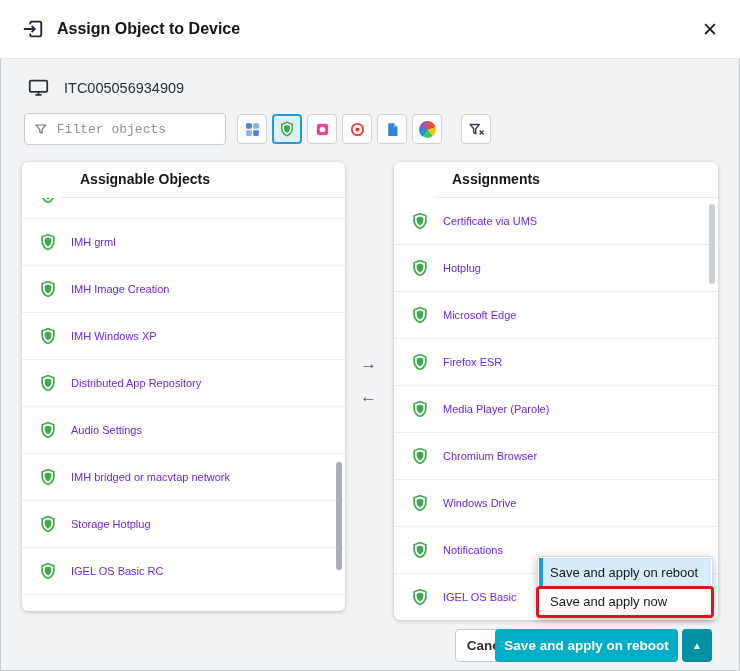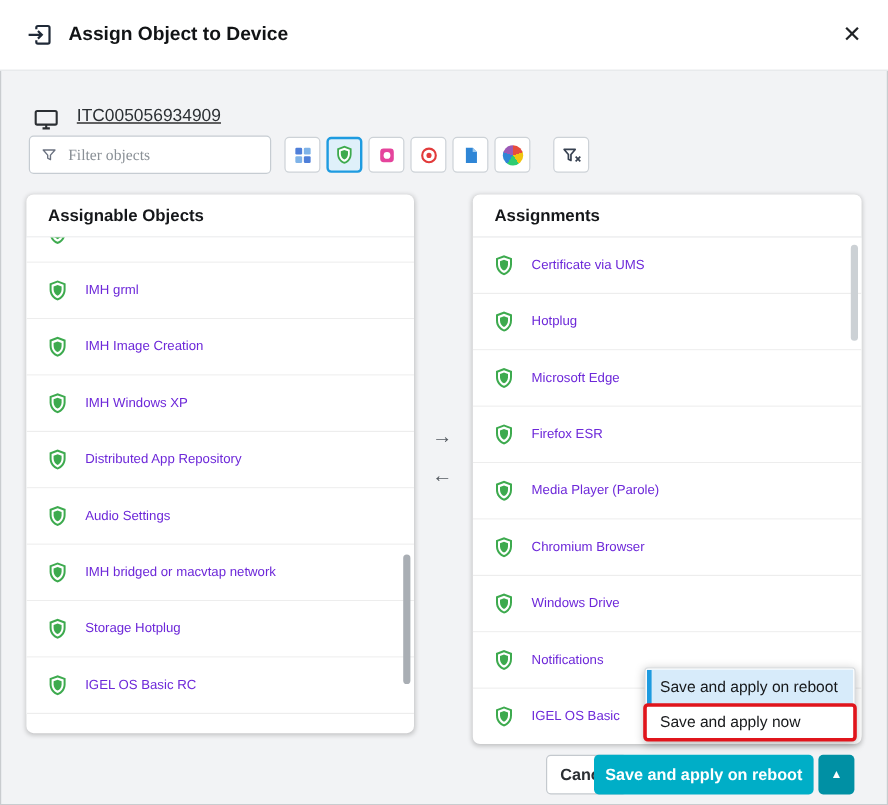--- a/index.html
+++ b/index.html
@@ -9,50 +9,51 @@
     box-shadow:inset 0 0 0 1px #c9cccf;
   }
   
   .dlg-header{
     position:absolute;top:0;left:0;right:0;height:59px;background:#fff;
     border-bottom:1px solid #e3e5e8;display:flex;align-items:center;padding:0 22px;box-sizing:border-box;text-align:center;
   }
   .dlg-title{font-weight:bold;font-size:16px;color:#121416;margin-left:13px;}
   .close-x{margin-left:auto;font-size:19px;color:#202326;cursor:pointer;line-height:1;}
   
-  .device-row{position:absolute;top:89px;left:27px;display:flex;gap:14px;text-decoration:underline;}
+  .device-row{position:absolute;top:77px;left:27px;display:flex;align-items:center;gap:14px;}
   .device-id{font-size:14.5px;color:#2b2f33;}
   
   .filter-input-wrap{
     position:absolute;top:113px;left:24px;width:202px;height:32px;box-sizing:border-box;
     background:#fff;border:1px solid #c6ccd2;border-radius:4px;display:flex;align-items:center;padding:0 9px;gap:7px;
   }
   .filter-input-wrap input{
     border:none;outline:none;width:100%;font-size:13px;color:#333;background:transparent;
-    font-family:Liberation Serif, serif;
+    font-family:Liberation Mono, monospace;
   }
   .filter-input-wrap input::placeholder{color:#8a9096;}
   .fbtn-row{position:absolute;top:114px;left:237px;display:flex;gap:5px;}
   .fbtn{
     width:30px;height:30px;box-sizing:border-box;border:1px solid #cdd2d7;border-radius:4px;background:#fff;
     display:flex;align-items:center;justify-content:center;cursor:pointer;padding:0;
   }
   .fbtn.selected{border:2px solid #1e9be0;background:#dff0fa;}
   .fbtn-clear{position:absolute;top:114px;left:461px;}
   .wheel{
     width:17px;height:17px;border-radius:50%;
     background:conic-gradient(#e74c3c 0 20%,#f1c40f 20% 40%,#2ecc71 40% 60%,#2f86d6 60% 80%,#9b59b6 80% 100%);
   }
   
   .panel{position:absolute;top:162px;background:#fff;border-radius:6px;box-shadow:0 1px 4px rgba(0,0,0,.22);}
   .panel-left{left:22px;width:323px;height:449px;}
   .panel-right{left:394px;width:324px;height:458px;}
   .panel-header{
     height:35px;line-height:35px;padding-left:18px;font-weight:bold;font-size:14px;color:#15171a;
     border-bottom:1px solid #e6e8ea;
+    margin-left:40px;
   }
   .list{position:absolute;top:36px;bottom:2px;left:0;right:0;overflow:hidden;border-radius:0 0 6px 6px;}
   .row{height:47px;box-sizing:border-box;display:flex;align-items:center;padding:0 16px;gap:13px;
     border-bottom:1px solid #ededed;background:#fff;cursor:pointer;}
   .row.partial{margin-top:-26px;}
   .row-label{font-weight:normal;font-size:11px;color:#6d28d9;white-space:nowrap;}
   .shield{width:20px;height:20px;flex:0 0 auto;}
   .scroll-thumb{position:absolute;right:3px;width:6px;border-radius:3px;background:#a9aeb4;}
   .thumb-left{top:300px;height:108px;}
   .thumb-right{top:42px;height:80px;background:#ccd1d5;}

